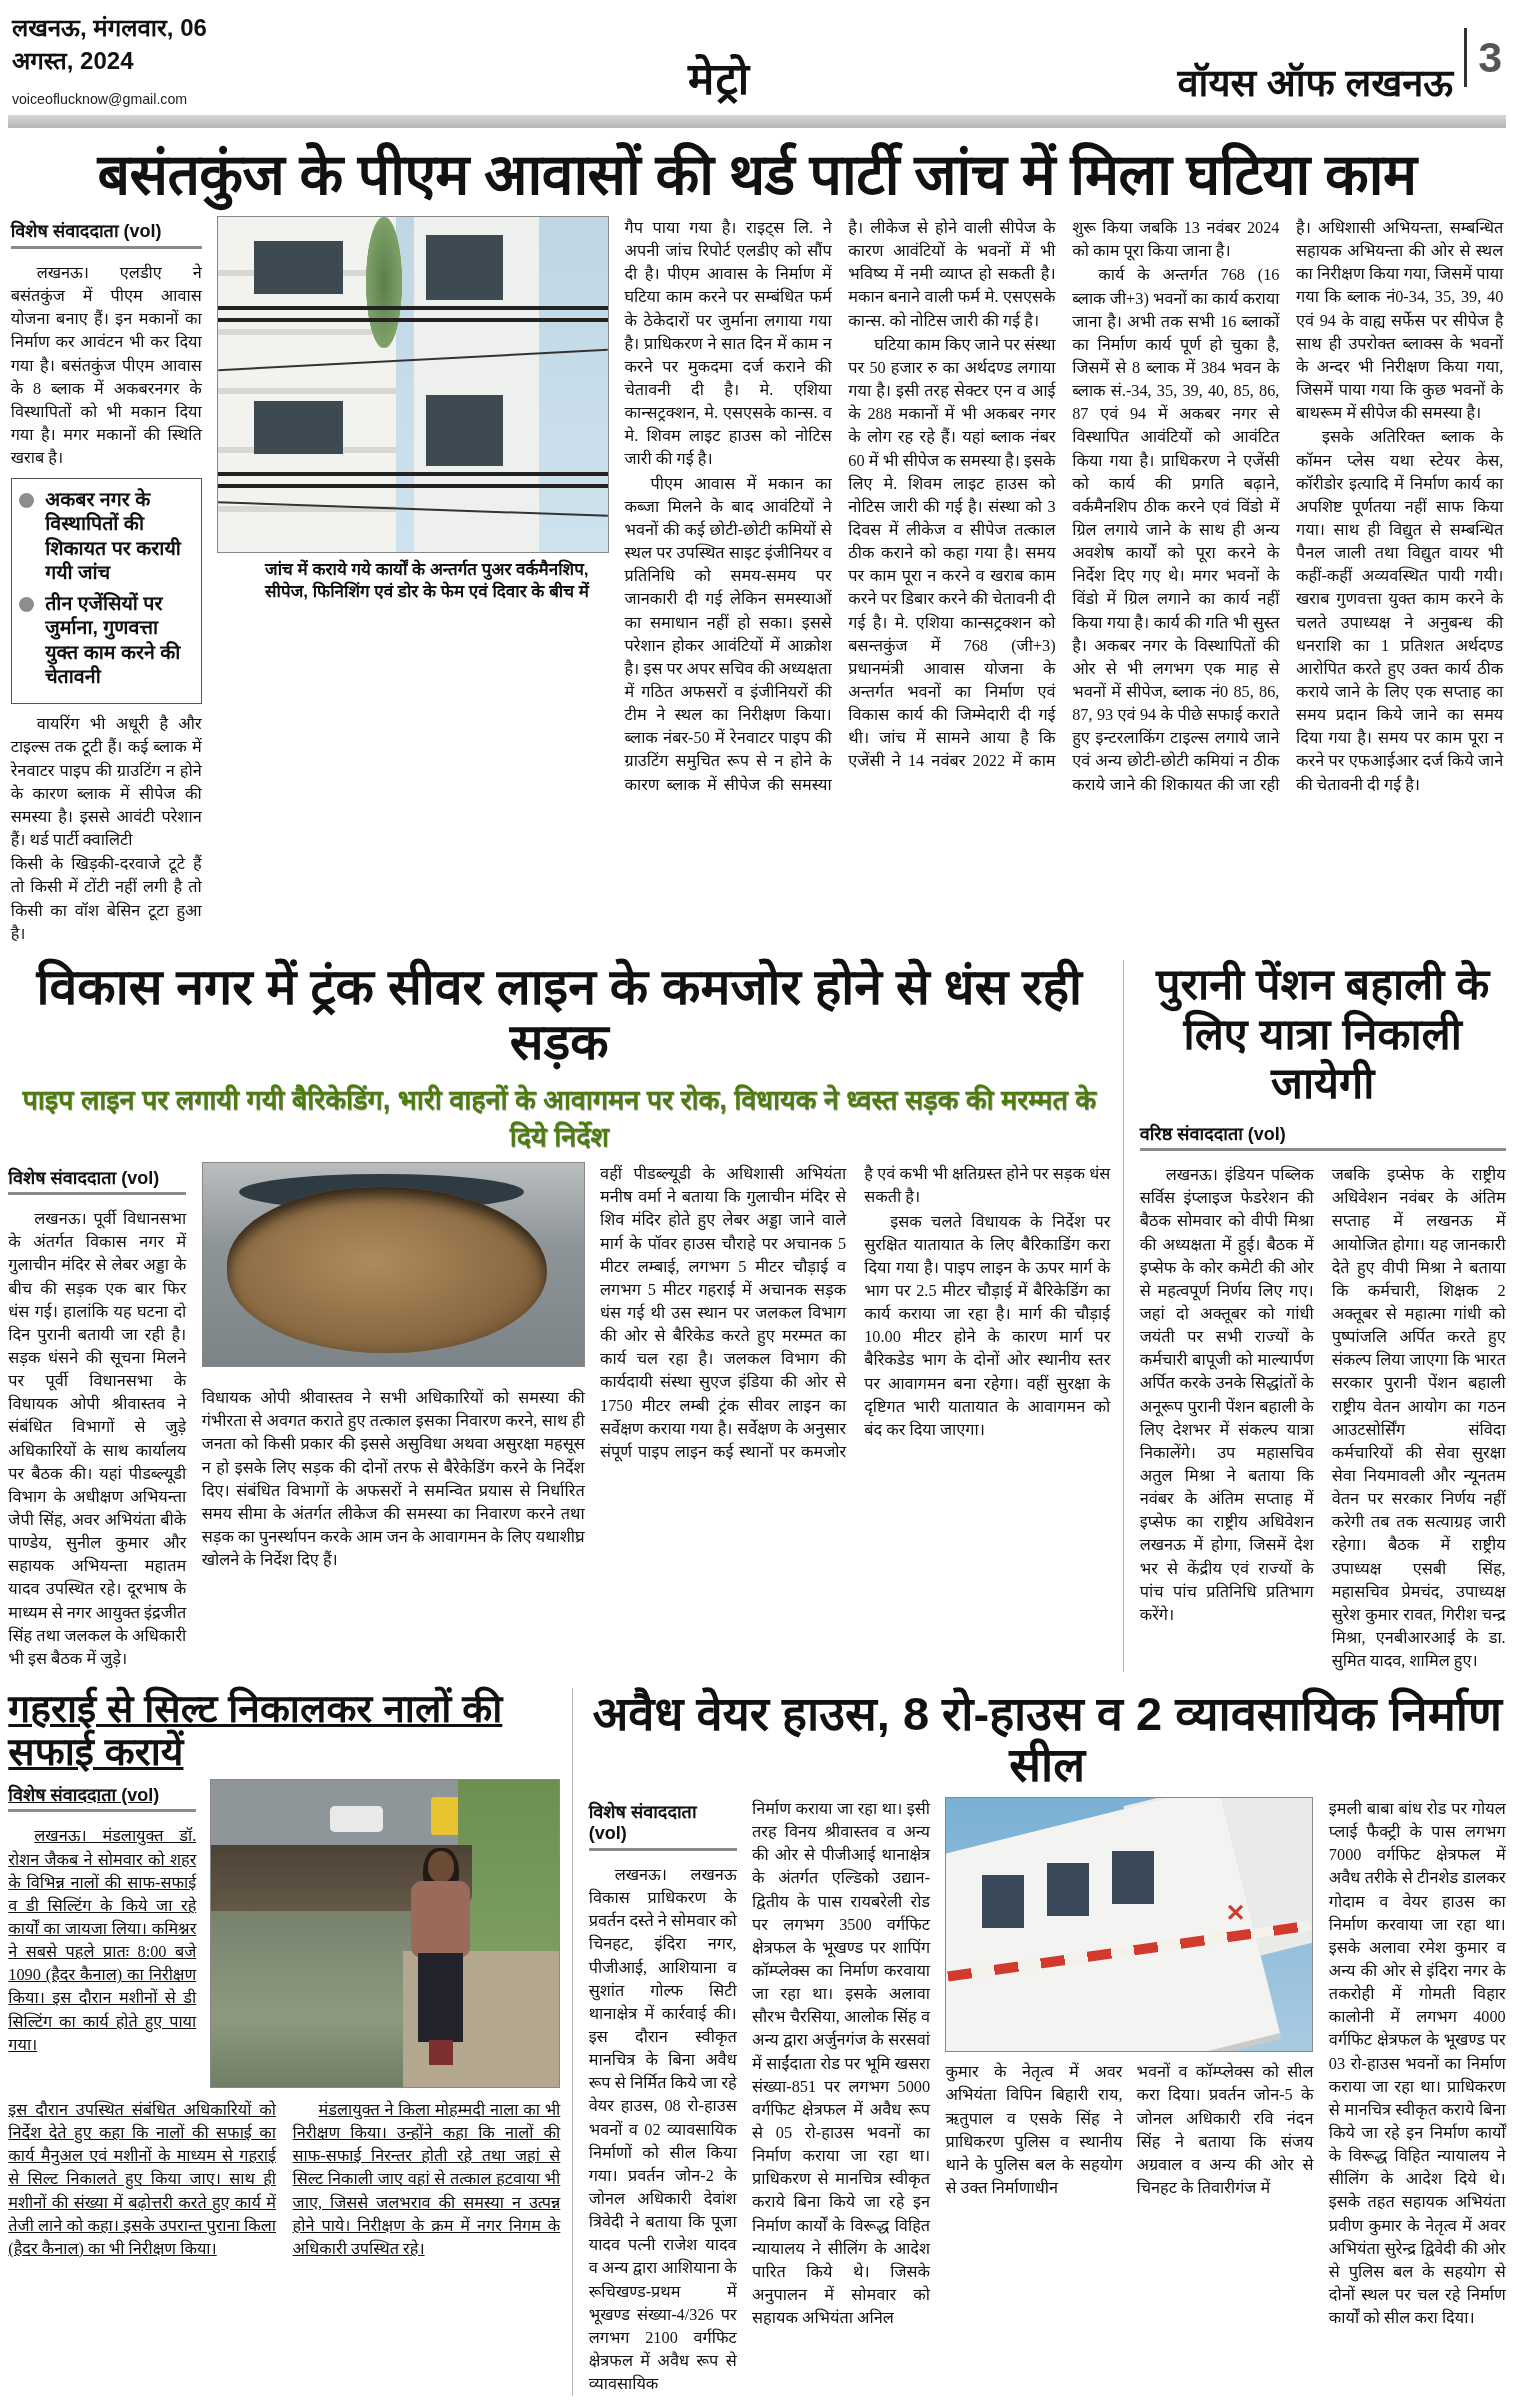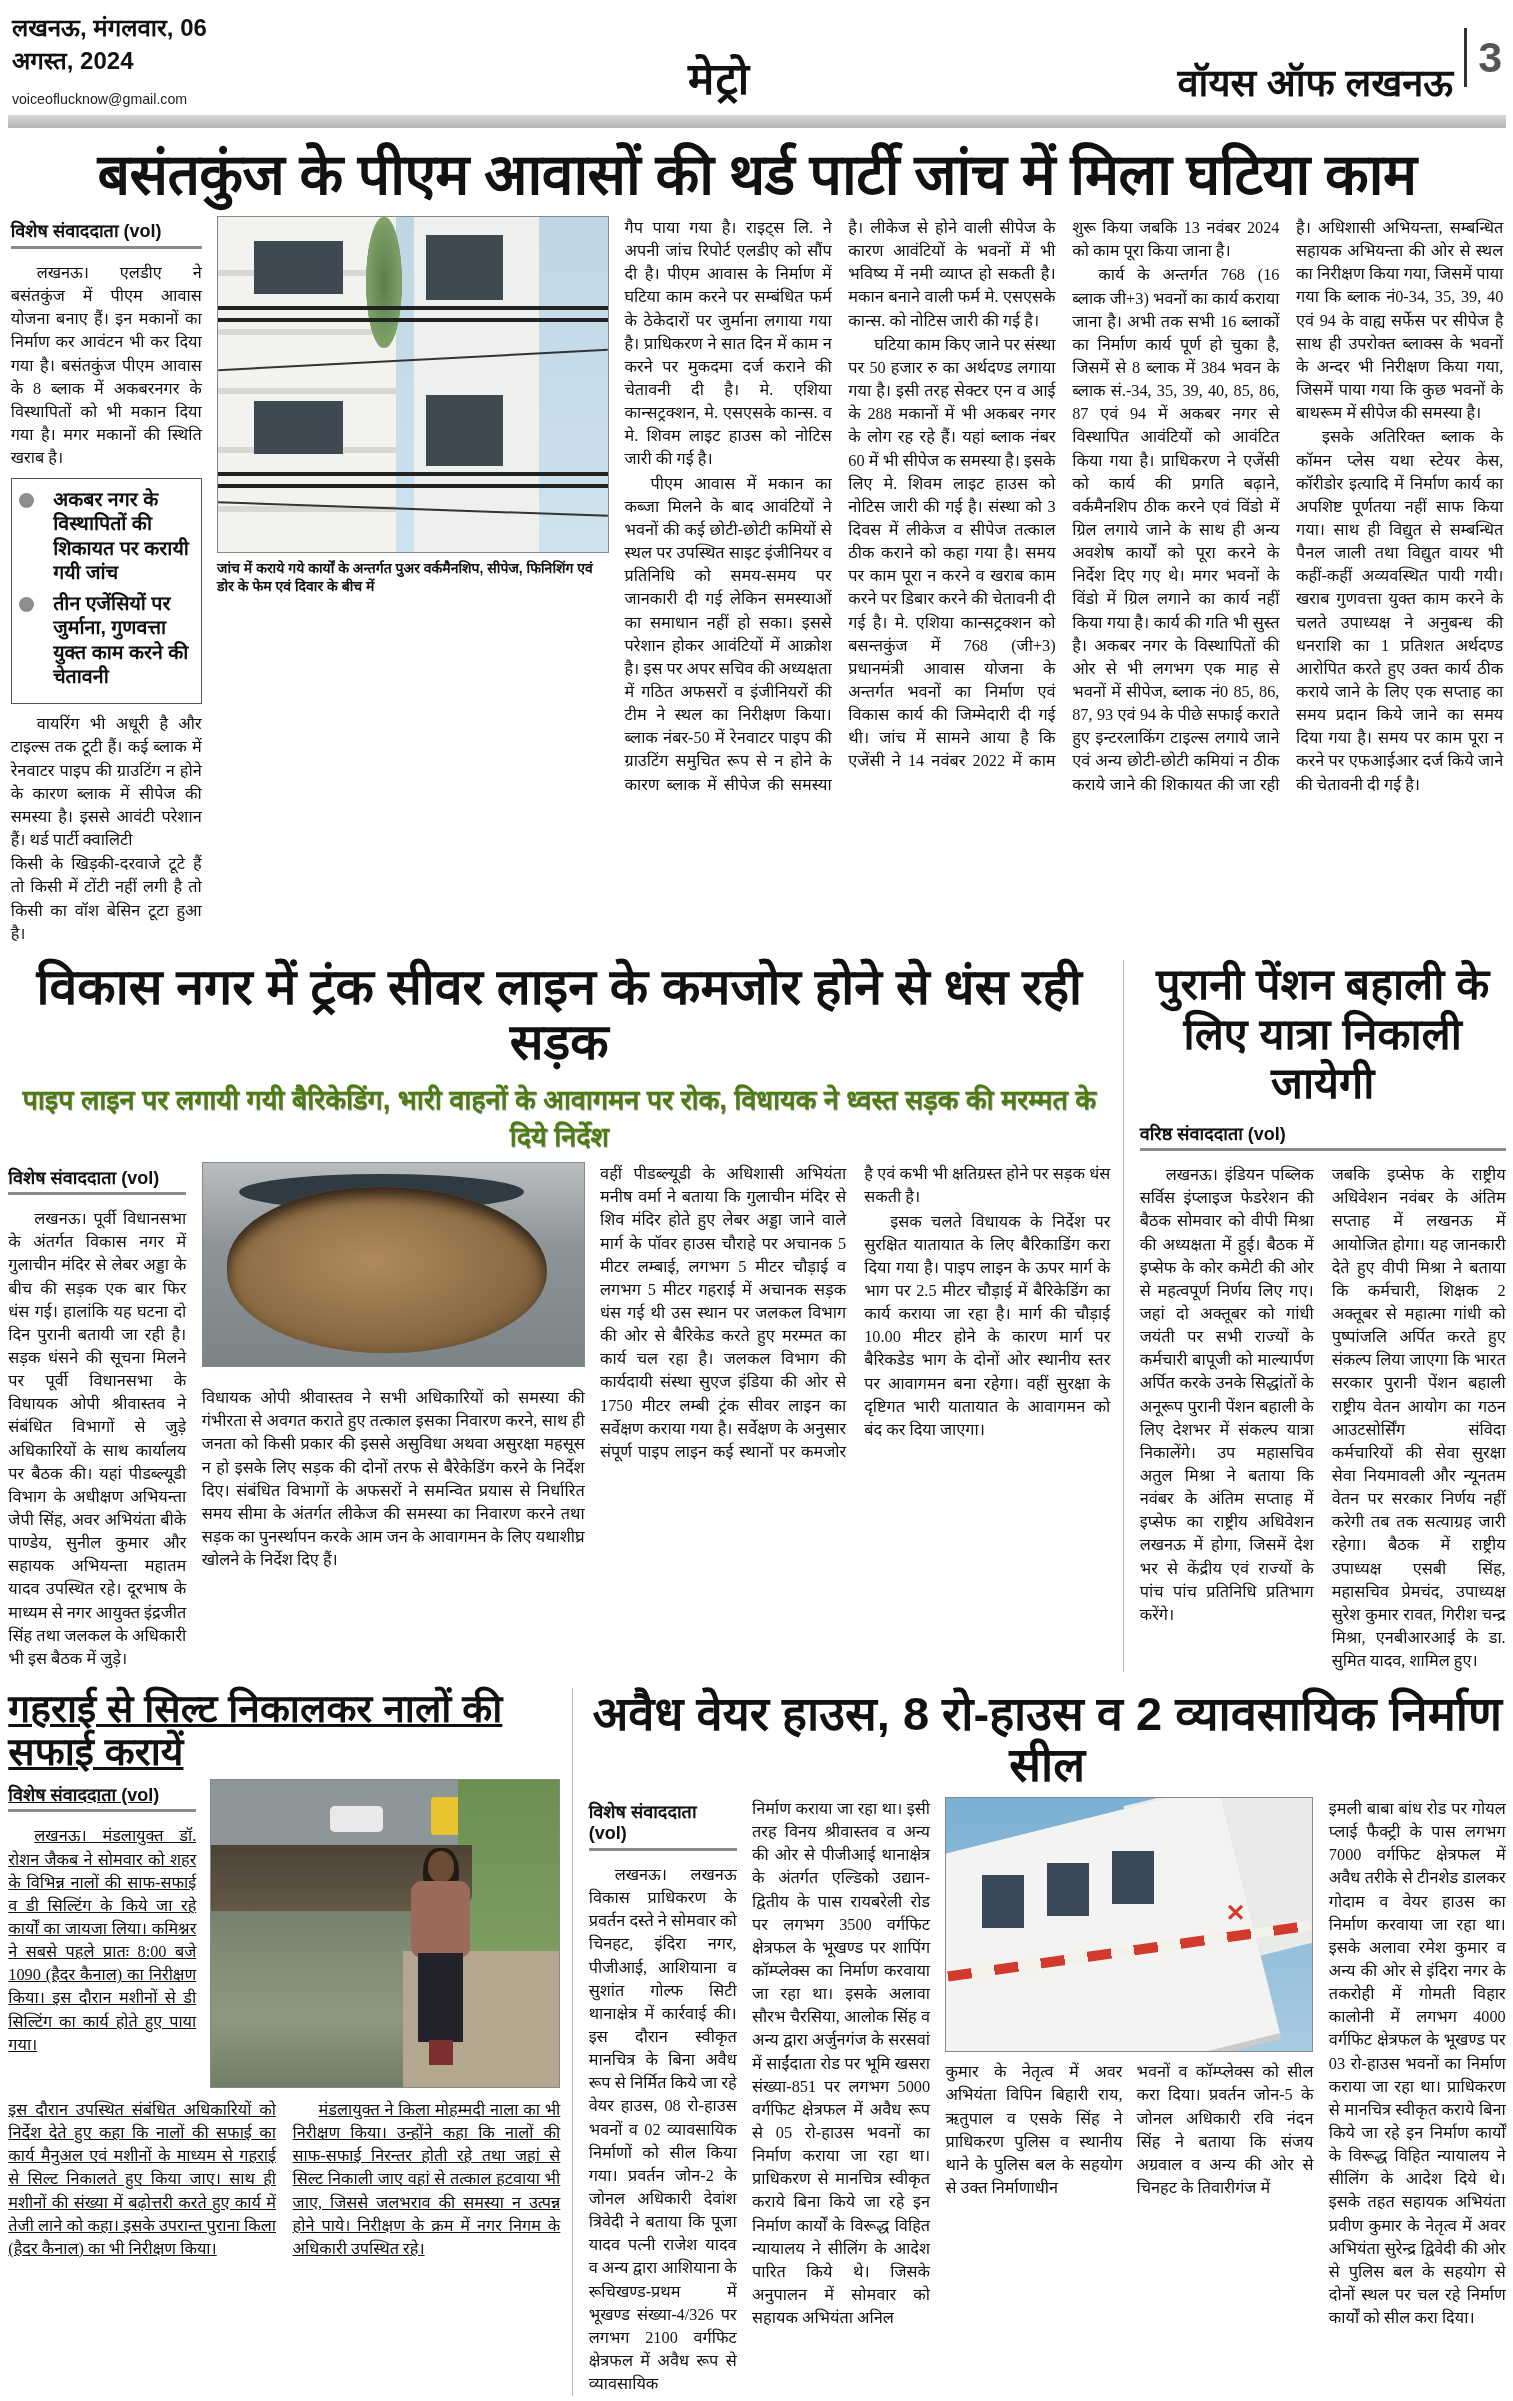--- a/index.html
+++ b/index.html
@@ -25,30 +25,30 @@
   .headline1 { font-size:57px; font-weight:bold; line-height:1.12; font-family:"Liberation Sans", sans-serif;
                letter-spacing:-0.6px; text-align:center; padding:10.7px 0 6px 0; }
   .headline2 { font-size:50px; font-weight:bold; line-height:1.1; font-family:"Liberation Sans", sans-serif; text-align:center; }
   .subhead { font-size:27px; font-weight:bold; color:#4d7c0f; text-align:center; padding:9.5px 0 4.7px 0;
              font-family:"Liberation Sans", sans-serif; text-shadow:0.6px 0.6px 0 #999; }
   .byline { font-weight:bold; font-size:18px; padding:2.4px 0 3.6px 0; border-bottom:3px solid #8a8a8a; margin-bottom:12px;
             font-family:"Liberation Sans", sans-serif; }
   .btxt { font-size:16.3px; line-height:1.42; text-align:justify; }
   .btxt p { text-indent:26px; margin-bottom:1.2px; }
   .photo { position:relative; overflow:hidden; border:0.6px solid #888; background:#cfe0ea; }
-  .caption { font-weight:bold; font-size:14px; line-height:1.3; padding-top:6px; font-family:"Liberation Sans", sans-serif; }
+  .caption { font-weight:bold; font-size:17px; line-height:1.3; padding-top:6px; font-family:"Liberation Sans", sans-serif;margin-left:48px; }
 
   
   .a1-row { display:flex; gap:15.4px; padding:3.6px 2.4px; }
   .a1-left { width:191px; flex:none; }
   .a1-mid { width:392px; flex:none; }
   .a1-right { flex:1; }
   .a1-right .btxt { column-count:4; column-gap:16.6px; }
   .bullet-box { border:1.8px solid #555; padding:8.3px 7.1px; margin:8.3px 0; }
-  .bullet-item { display:flex; gap:19px; font-family:"Liberation Sans", sans-serif;
+  .bullet-item { display:flex; gap:11px; font-family:"Liberation Sans", sans-serif;
                  font-size:19.6px; font-weight:bold; line-height:1.25; margin-bottom:6px; }
   .dot { width:15.4px; height:15.4px; border-radius:50%; background:#8d8d8d; flex:none; margin-top:6px; }
 
   
   .ph-bldg { width:392px; height:337px; }
   .ph-bldg .sky { position:absolute; inset:0; background:linear-gradient(#bfd6e4,#cfe3ee); }
   .ph-bldg .fac1 { position:absolute; left:0; top:0; width:178px; height:100%;
     background:repeating-linear-gradient(#f2f2ef 0 53px, #d8d8d2 53px 59px); }
   .ph-bldg .fac2 { position:absolute; left:196px; top:0; width:125px; height:100%; background:#eef0ee; }
   .ph-bldg .win { position:absolute; background:#3e4a52; }

